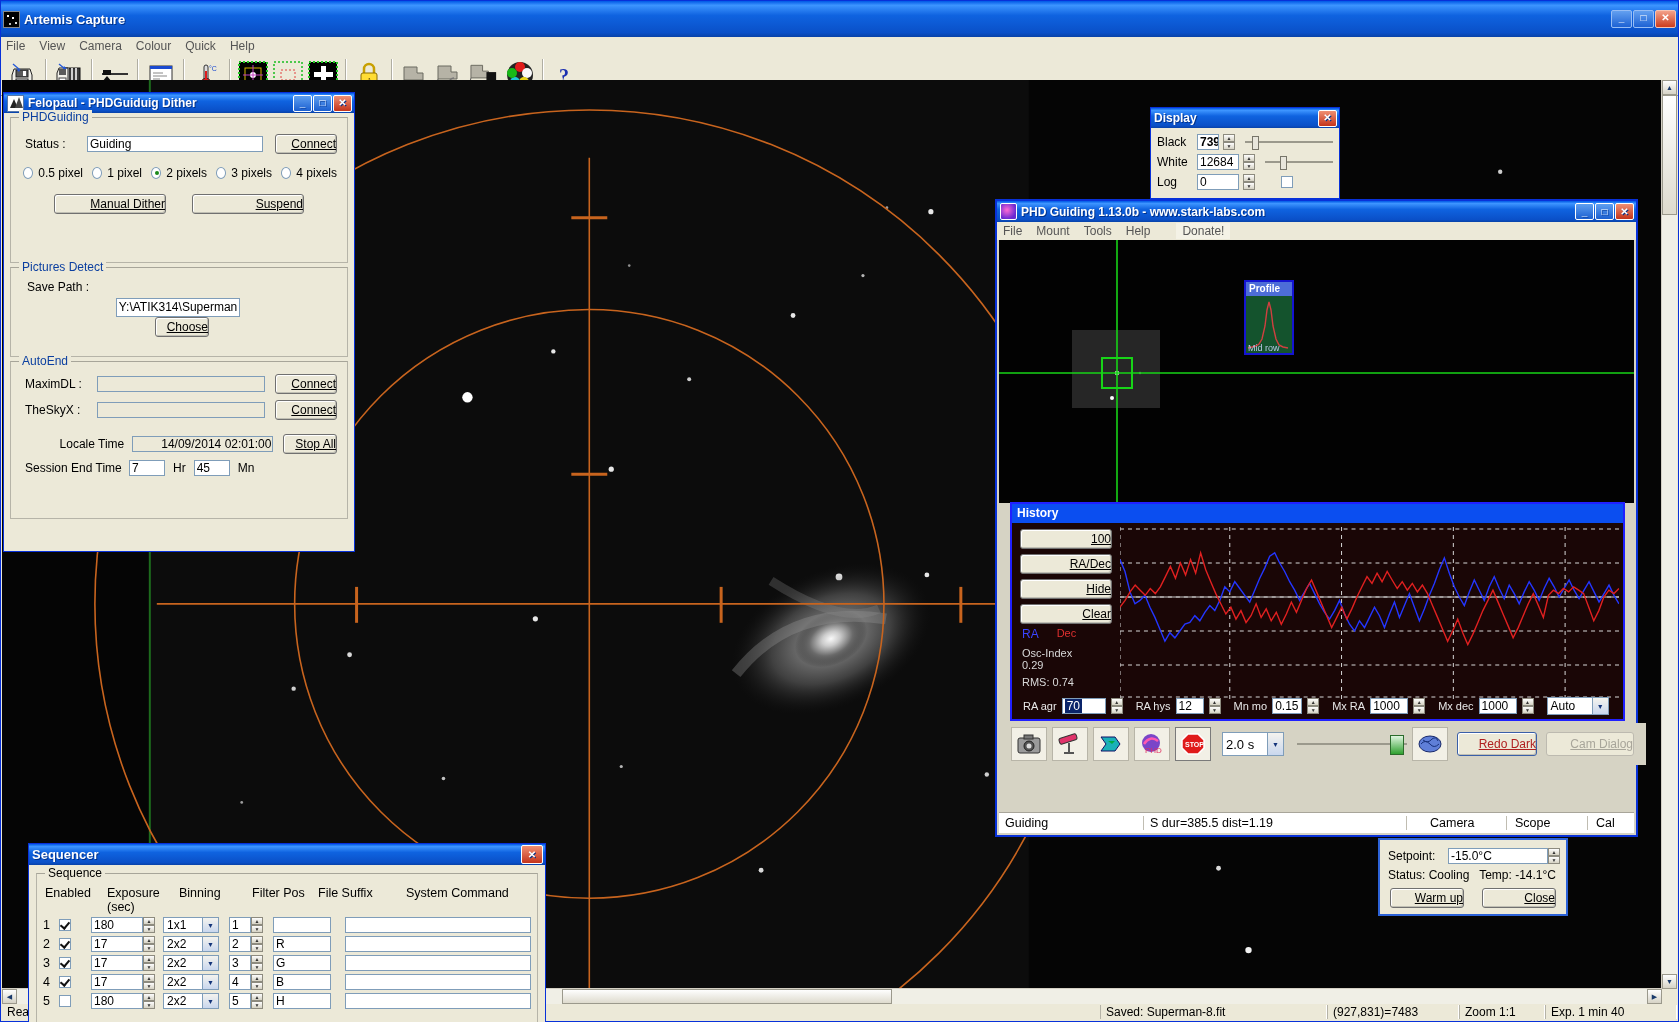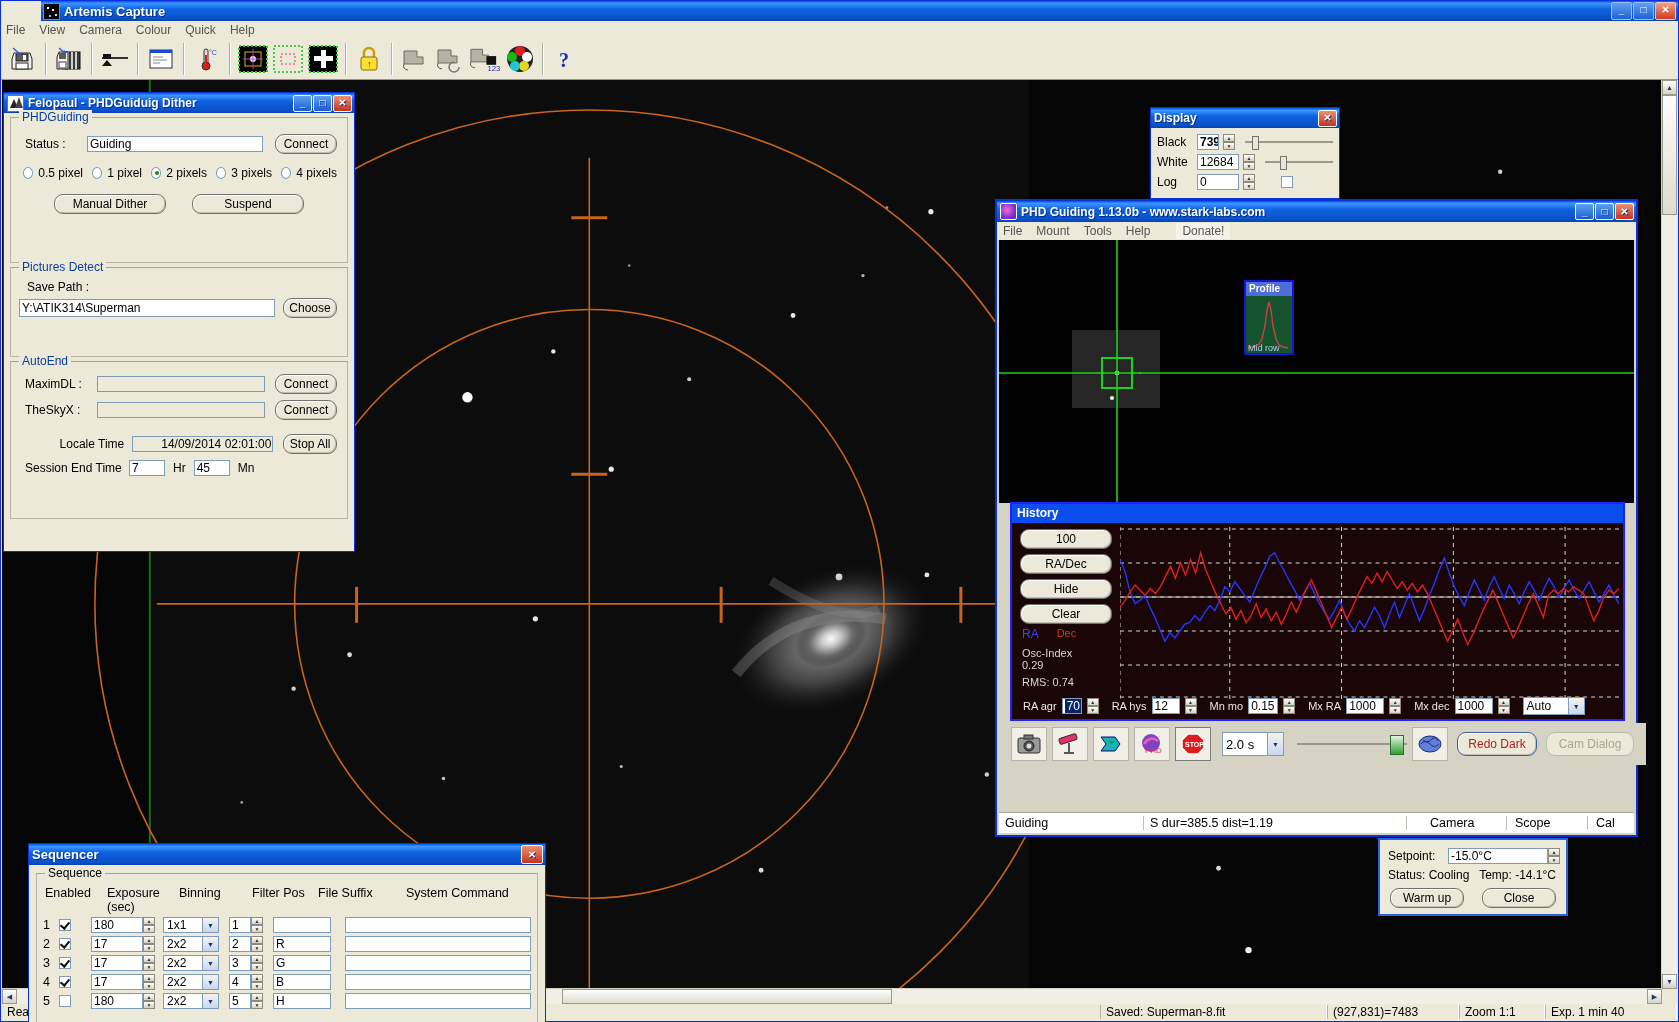--- a/index.html
+++ b/index.html
@@ -14,44 +14,44 @@
   .tbar .ttl{flex:1;white-space:nowrap;overflow:hidden;}
   .tbtn{width:17px;height:15px;margin-left:1px;border:1px solid #fff;border-radius:2px;
         background:linear-gradient(to bottom,#5f9ff0,#1b5fd0);display:flex;align-items:center;
         justify-content:center;color:#fff;font-size:10px;font-weight:bold;line-height:1;}
   .tbtn.x{background:linear-gradient(to bottom,#f08f72,#c4341b);}
   .grp{border:1px solid #b6b4a8;border-top-color:#a7a599;margin:4px 6px;padding:10px 6px 6px;position:relative;}
   .grp > .lg{position:absolute;top:-8px;left:8px;background:#ece9d8;padding:0 3px;color:#0b3fa0;font-size:12px;}
   .tf{background:#fff;border:1px solid #7f9db9;height:16px;line-height:15px;padding:0 2px;
       font-size:12px;box-sizing:border-box;overflow:hidden;white-space:nowrap;}
   .tf.ro{background:#ece9d8;}
-  .btn{background:#ece9d8;border:1px solid #707070;border-radius:9px;height:20px;line-height:18px;
-       text-align:center;font-size:12px;box-sizing:border-box;
-       box-shadow:inset 1px 1px 0 #fff, inset -1px -1px 0 #c0bfb4;cursor:default;}
+  .btn{background:#ece9d8;border:1px solid #707070;border-radius:3px;height:20px;line-height:18px;
+       text-align:right;font-size:12px;box-sizing:border-box;
+       box-shadow:inset 1px 1px 0 #fff, inset -1px -1px 0 #c0bfb4;cursor:default;text-decoration:underline;}
   .lbl{font-size:12px;white-space:nowrap;}
   .spin{width:12px;height:16px;display:inline-flex;flex-direction:column;vertical-align:top;}
   .spin i{flex:1;background:linear-gradient(to bottom,#fdfdfd,#d6d3c4);border:1px solid #8d8b7f;
           display:block;font-style:normal;font-size:5px;line-height:6px;text-align:center;color:#333;}
   .radio{width:12px;height:12px;border-radius:50%;background:#fff;border:1px solid #7f9db9;
          display:inline-block;vertical-align:-2px;position:relative;box-sizing:border-box;}
   .radio.on::after{content:"";position:absolute;left:3px;top:3px;width:4px;height:4px;border-radius:50%;background:#1a8a1a;}
   .cbx{width:12px;height:12px;background:#fff;border:1px solid #7f9db9;display:inline-block;
        vertical-align:-2px;position:relative;box-sizing:border-box;}
   .cbx.on::after{content:"";position:absolute;left:2px;top:0px;width:4px;height:7px;border:solid #111;
        border-width:0 2px 2px 0;transform:rotate(40deg);}
   .sel{background:#fff;border:1px solid #7f9db9;height:18px;box-sizing:border-box;display:flex;
        align-items:center;padding-left:3px;font-size:12px;}
   .sel .arr{margin-left:auto;width:15px;height:16px;background:linear-gradient(to bottom,#f4f3ee,#c9d7ee);
        border-left:1px solid #7f9db9;display:flex;align-items:center;justify-content:center;color:#13347a;font-size:7px;}
 
   
   #artemis{position:absolute;left:0;top:0;width:1679px;height:1022px;background:#ece9d8;
            border:1px solid #0831d9;box-sizing:border-box;}
-  #artemis .atbar{height:20px;background:linear-gradient(to bottom,#0058e6 0%,#3d95ff 12%,#0f63e0 40%,#0a50c8 88%,#0842a8 100%);
-           display:flex;align-items:center;padding:0 2px 0 2px;margin-left:40px;}
+  #artemis .atbar{height:36px;background:linear-gradient(to bottom,#0058e6 0%,#3d95ff 12%,#0f63e0 40%,#0a50c8 88%,#0842a8 100%);
+           display:flex;align-items:center;padding:0 2px 0 2px;}
   #artemis .atbar .ico{width:15px;height:15px;background:#000;border:1px solid #888;margin-right:4px;position:relative;}
   #artemis .atbar .ico::after{content:"";position:absolute;left:3px;top:3px;width:2px;height:2px;background:#fff;
            box-shadow:5px 2px 0 #fff,8px 7px 0 #ddd,2px 8px 0 #bbb;}
   #artemis .atbar .ttl{color:#fff;font-weight:bold;font-size:13px;text-shadow:1px 1px 0 #00318a;flex:1;}
   .winbtn{width:19px;height:16px;margin-left:1px;border:1px solid #96bdf5;border-radius:2px;
           background:linear-gradient(to bottom,#63a0f0,#1d62d4);position:relative;}
   .winbtn.x{background:linear-gradient(to bottom,#f3a189,#cc3c1e);border-color:#f6c4b4;}
   .winbtn span{position:absolute;left:0;right:0;top:0;bottom:0;color:#fff;font-size:10px;line-height:14px;text-align:center;font-weight:bold;}
   #menubar{height:18px;display:flex;align-items:center;padding-left:5px;gap:14px;background:#ece9d8;
            font-size:12px;color:#555;}
@@ -399,21 +399,21 @@
     </div>
     <div style="display:flex;justify-content:center;gap:26px;padding-top:14px;">
       <div class="btn" style="width:112px;">Manual Dither</div>
       <div class="btn" style="width:112px;">Suspend</div>
     </div>
   </div>
 
   <div class="grp" style="height:72px;">
     <div class="lg">Pictures Detect</div>
     <div class="lbl" style="padding:2px 0 4px 10px;">Save Path  :</div>
-    <div style="display:flex;align-items:center;padding:0 4px 0 2px;">
+    <div style="display:flex;align-items:center;padding:0 4px 0 2px;flex-direction:column;">
       <div class="tf" style="flex:1;height:18px;line-height:17px;">Y:\ATIK314\Superman</div>
       <div class="btn" style="width:54px;margin-left:8px;">Choose</div>
     </div>
   </div>
 
   <div class="grp" style="height:140px;">
     <div class="lg">AutoEnd</div>
     <div style="display:flex;align-items:center;padding:2px 4px 0 8px;">
       <div class="lbl" style="width:72px;">MaximDL :</div>
       <div class="tf ro" style="flex:1;max-width:170px;"></div>
@@ -518,21 +518,21 @@
           </g>
           <line x1="0" y1="70" x2="500" y2="70" stroke="#c8c8c8" stroke-width="1"></line>
           <polyline id="ra-line" fill="none" stroke="#2436ff" stroke-width="1.4" points="0.0,32.6 5.0,44.5 10.0,64.9 15.0,76.8 20.0,73.4 25.0,68.3 30.0,80.2 35.0,90.4 40.0,102.3 45.0,114.2 50.0,105.7 55.0,110.8 60.0,104.0 65.0,97.2 70.0,95.5 75.0,88.7 80.0,93.8 85.0,85.3 90.0,78.5 95.0,83.6 100.0,73.4 105.0,59.8 110.0,64.9 115.0,54.7 120.0,61.5 125.0,68.3 130.0,75.1 135.0,63.2 140.0,51.3 145.0,41.1 150.0,29.2 155.0,25.8 160.0,36.0 165.0,44.5 170.0,54.7 175.0,63.2 180.0,73.4 185.0,64.9 190.0,56.4 195.0,66.6 200.0,76.8 205.0,85.3 210.0,92.1 215.0,83.6 220.0,73.4 225.0,87.0 230.0,97.2 235.0,104.0 240.0,93.8 245.0,100.6 250.0,90.4 255.0,80.2 260.0,88.7 265.0,100.6 270.0,87.0 275.0,75.1 280.0,90.4 285.0,78.5 290.0,66.6 295.0,80.2 300.0,93.8 305.0,81.9 310.0,68.3 315.0,56.4 320.0,42.8 325.0,30.9 330.0,46.2 335.0,59.8 340.0,70.0 345.0,78.5 350.0,64.9 355.0,53.0 360.0,63.2 365.0,73.4 370.0,59.8 375.0,49.6 380.0,61.5 385.0,71.7 390.0,58.1 395.0,66.6 400.0,76.8 405.0,64.9 410.0,54.7 415.0,63.2 420.0,73.4 425.0,61.5 430.0,51.3 435.0,59.8 440.0,70.0 445.0,61.5 450.0,53.0 455.0,63.2 460.0,71.7 465.0,63.2 470.0,54.7 475.0,64.9 480.0,75.1 485.0,66.6 490.0,58.1 495.0,68.3 500.0,76.8"></polyline>
           <polyline id="dec-line" fill="none" stroke="#e02020" stroke-width="1.4" points="0.0,80.2 5.1,73.4 10.1,64.9 15.2,58.1 20.2,63.2 25.3,68.3 30.3,61.5 35.4,66.6 40.4,59.8 45.5,49.6 50.5,39.4 55.6,51.3 60.6,36.0 65.7,47.9 70.7,32.6 75.8,46.2 80.8,25.8 85.9,42.8 90.9,54.7 96.0,66.6 101.0,76.8 106.1,87.0 111.1,80.2 116.2,92.1 121.2,83.6 126.3,95.5 131.3,88.7 136.4,76.8 141.4,90.4 146.5,81.9 151.5,93.8 156.6,85.3 161.6,97.2 166.7,87.0 171.7,75.1 176.8,85.3 181.8,73.4 186.9,61.5 191.9,53.0 197.0,64.9 202.0,76.8 207.1,88.7 212.1,100.6 217.2,90.4 222.2,80.2 227.3,92.1 232.3,81.9 237.4,70.0 242.4,59.8 247.5,49.6 252.5,56.4 257.6,46.2 262.6,54.7 267.7,44.5 272.7,53.0 277.8,61.5 282.8,54.7 287.9,63.2 292.9,56.4 298.0,64.9 303.0,58.1 308.1,66.6 313.1,78.5 318.2,90.4 323.2,102.3 328.3,114.2 333.3,104.0 338.4,92.1 343.4,105.7 348.5,117.6 353.5,107.4 358.6,95.5 363.6,83.6 368.7,73.4 373.7,63.2 378.8,75.1 383.8,87.0 388.9,98.9 393.9,110.8 399.0,100.6 404.0,88.7 409.1,76.8 414.1,66.6 419.2,78.5 424.2,90.4 429.3,68.3 434.3,63.2 439.4,66.6 444.4,61.5 449.5,64.9 454.5,59.8 459.6,63.2 464.6,66.6 469.7,80.2 474.7,93.8 479.8,83.6 484.8,70.0 489.9,63.2 494.9,66.6 500.0,61.5"></polyline>
         </svg>
       </div>
     </div>
 
     <div style="position:absolute;left:3px;right:0;bottom:0;height:26px;display:flex;align-items:center;padding-left:8px;gap:5px;">
       <span style="color:#e8e8e8;font-size:11px;">RA agr</span>
-      <span class="tf" style="width:20px;background:#fff;color:#fff;"><span style="background:#0a246a;padding:0 2px;">70</span></span>
+      <span class="tf" style="width:44px;background:#fff;color:#fff;"><span style="background:#0a246a;padding:0 2px;">70</span></span>
       <span class="spin">
           <i>▲</i>
           <i>▼</i>
         </span>
       <span style="color:#e8e8e8;font-size:11px;margin-left:8px;">RA hys</span>
       <span class="tf" style="width:28px;">12</span>
       <span class="spin">
           <i>▲</i>
           <i>▼</i>
         </span>

